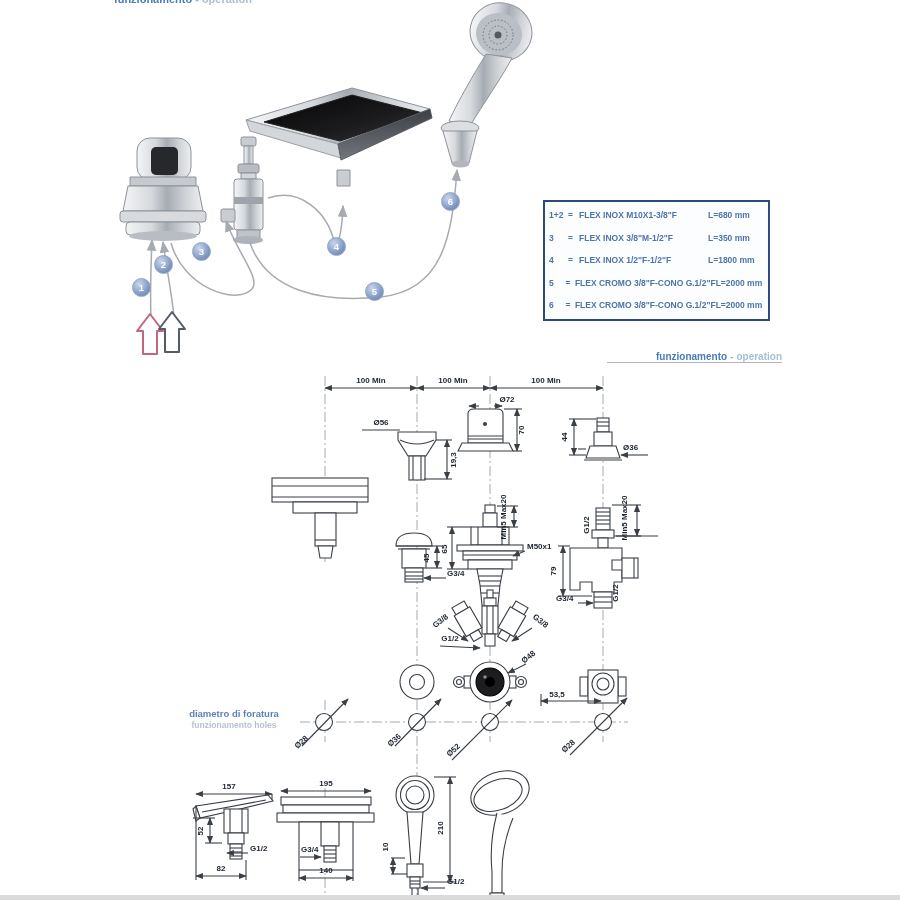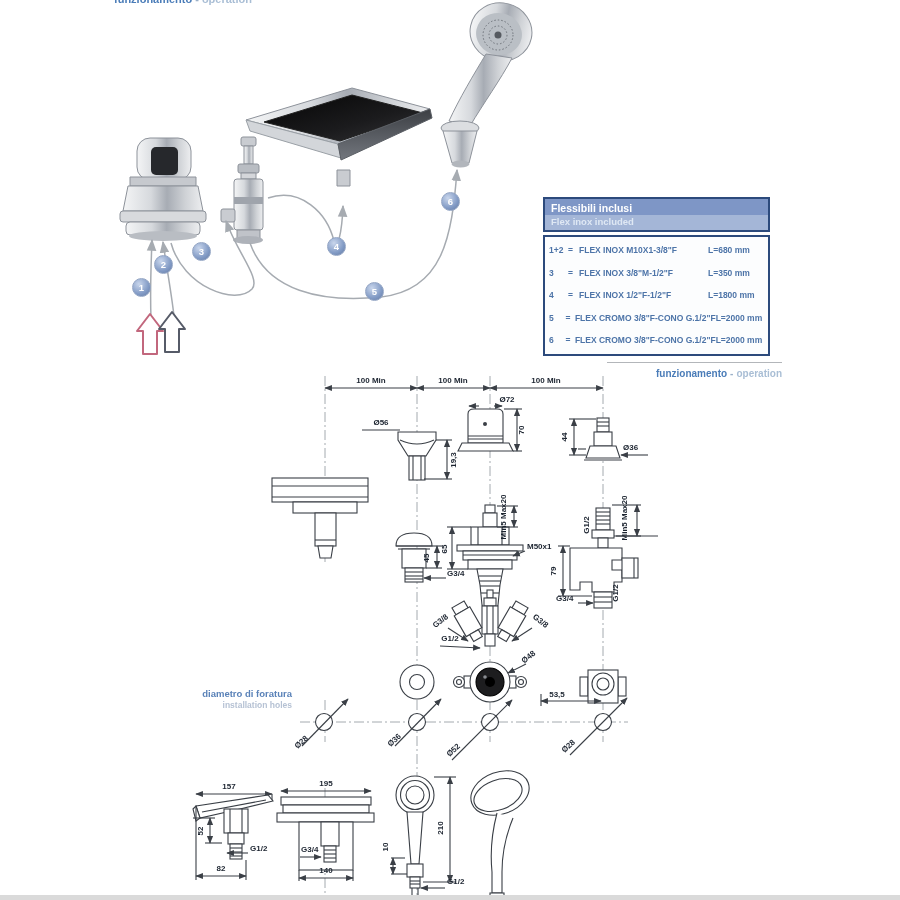--- a/index.html
+++ b/index.html
@@ -3,31 +3,31 @@
 <meta charset="utf-8">
 <style>
   html,body{margin:0;padding:0;background:#fff;}
   body{width:900px;height:900px;position:relative;overflow:hidden;
        font-family:"Liberation Sans",sans-serif;}
   
   .hdrtop{position:absolute;left:114px;top:-7px;font-size:11px;font-weight:bold;white-space:nowrap;}
   .hdr-it{color:#4a7cb8;} .hdr-sep{color:#9ab0c8;padding:0 3px;} .hdr-en{color:#a9bed5;}
   
   .secline{position:absolute;left:607px;top:362px;width:175px;height:1px;background:#b3b6ba;}
-  .seclabel{position:absolute;top:368px;right:118px;font-size:10px;font-weight:bold;white-space:nowrap;}
+  .seclabel{position:absolute;top:351px;right:118px;font-size:10px;font-weight:bold;white-space:nowrap;}
   
   .tbl{position:absolute;left:543px;top:197px;width:227px;}
   .tbl-head{border:2px solid #2c4a7c;}
   .th1{background:#7e96c6;color:#ffffff;font-size:10.5px;font-weight:bold;padding:3px 6px 1px;}
   .th2{background:#a4b6d7;color:#dfe8f4;font-size:9.5px;font-weight:bold;padding:1px 6px 3px;}
   .tbl-body{border:2px solid #2c4a7c;margin-top:3px;background:#fcfdfe;padding:2px 4px;}
   .trow{display:flex;align-items:center;color:#4d74a8;font-size:8.5px;font-weight:bold;height:22.5px;white-space:nowrap;}
   .trow .num{width:19px;} .trow .eq{width:11px;} .trow .desc{flex:1;} .trow .len{width:56px;}
   
-  .holeslbl{position:absolute;left:176px;top:688px;width:116px;text-align:right;line-height:1.25;}
+  .holeslbl{position:absolute;left:176px;top:708px;width:116px;text-align:center;line-height:1.25;}
   .holes-it{color:#5a82b8;font-size:9.5px;font-weight:bold;}
   .holes-en{color:#b6c2d4;font-size:8.5px;font-weight:bold;}
   
   .co{position:absolute;width:17px;height:17px;border-radius:50%;
       background:radial-gradient(circle at 35% 30%,#c9d6ec,#8099c4 62%,#64799f);
       border:1px solid #93a5c4;color:#fff;font-size:9.5px;font-weight:bold;
       display:flex;align-items:center;justify-content:center;}
   .botstrip{position:absolute;left:0;top:895px;width:900px;height:5px;background:#dadada;}
   svg{position:absolute;left:0;top:0;}
   svg text{fill:#1c2430;font-family:"Liberation Sans",sans-serif;font-size:8px;font-weight:600;}
@@ -419,24 +419,20 @@
 </div>
 
 <div class="co" style="left:132px;top:278px;">1</div>
 <div class="co" style="left:154px;top:255px;">2</div>
 <div class="co" style="left:192px;top:242px;">3</div>
 <div class="co" style="left:327px;top:237px;">4</div>
 <div class="co" style="left:365px;top:282px;">5</div>
 <div class="co" style="left:441px;top:192px;">6</div>
 
 <div class="tbl">
-  <div class="tbl-head">
-    <div class="th1">Flessibili inclusi</div>
-    <div class="th2">Flex inox included</div>
-  </div>
   <div class="tbl-body">
     <div class="trow">
       <span class="num">1+2</span>
         <span class="eq">=</span>
         <span class="desc">FLEX INOX M10X1-3/8"F</span>
         <span class="len">L=680 mm</span>
     </div>
     <div class="trow">
       <span class="num">3</span>
         <span class="eq">=</span>
@@ -464,16 +460,16 @@
   </div>
 </div>
 
 <div class="secline"></div>
 <div class="seclabel">
   <span class="hdr-it">funzionamento</span><span class="hdr-sep">-</span><span class="hdr-en">operation</span>
 </div>
 
 <div class="holeslbl">
   <div class="holes-it">diametro di foratura</div>
-  <div class="holes-en">installation holes</div>
+  <div class="holes-en">funzionamento holes</div>
 </div>
 
 <div class="botstrip"></div>
 
 </body></html>

